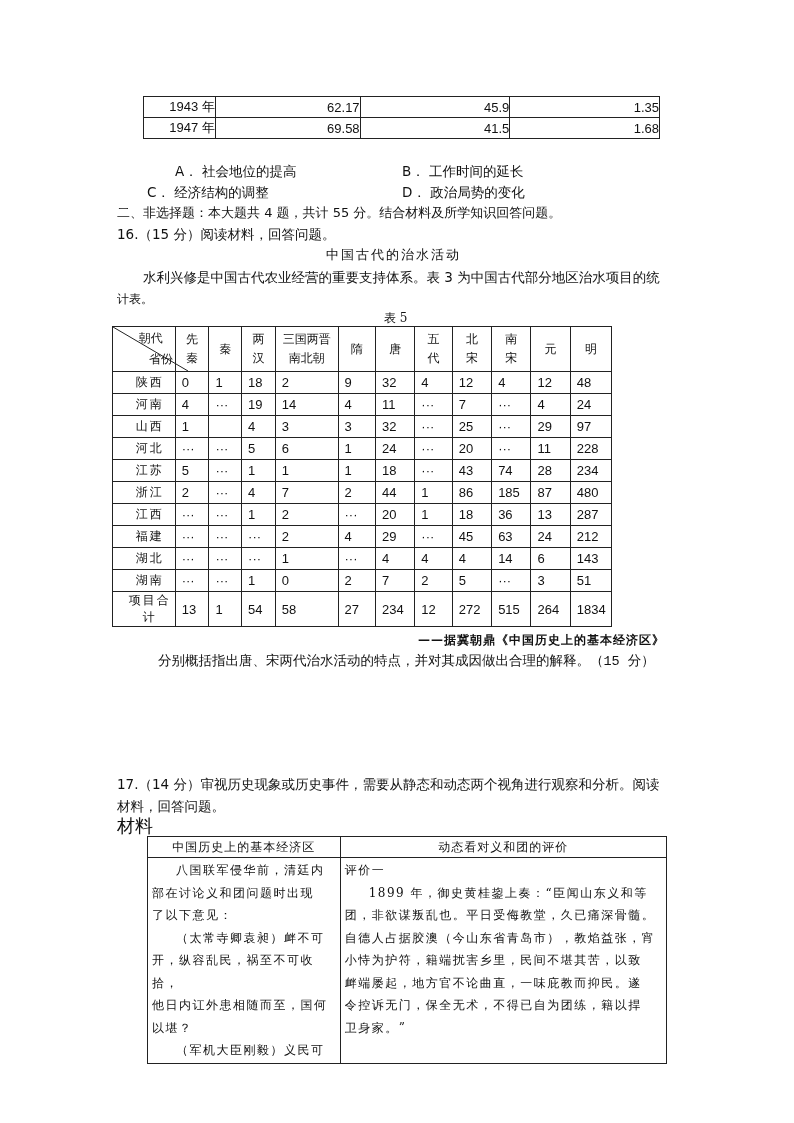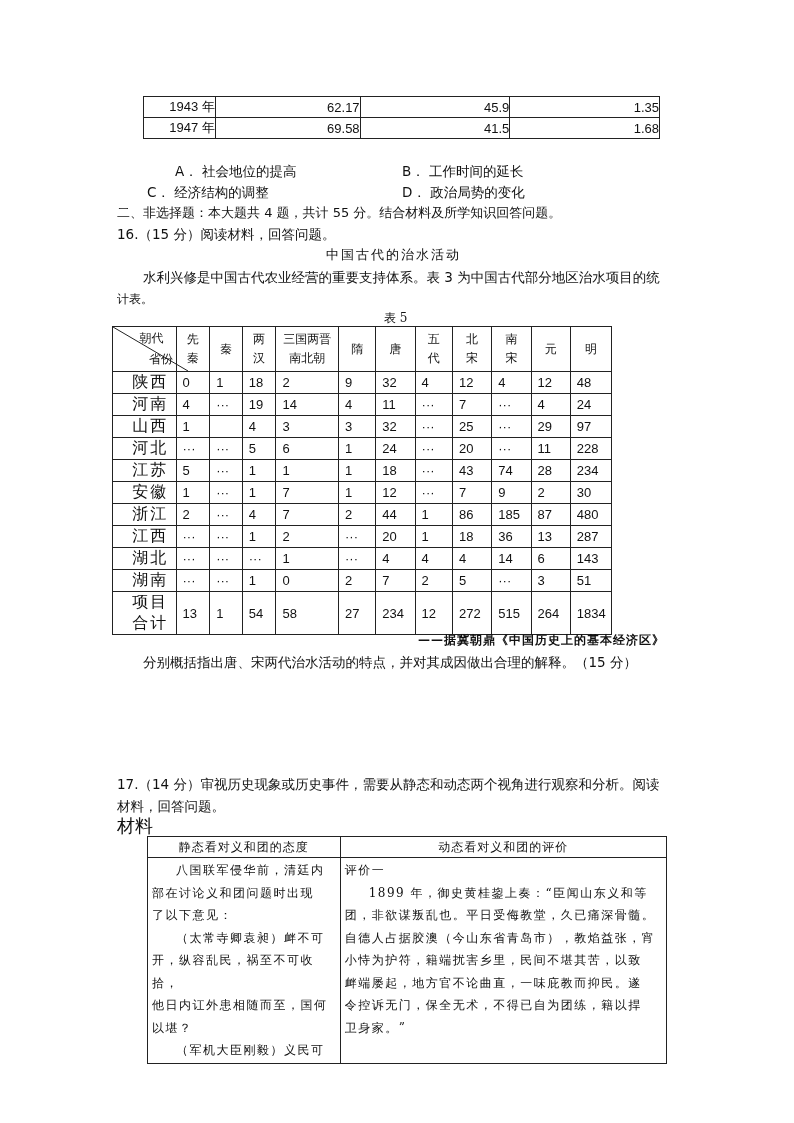--- a/index.html
+++ b/index.html
@@ -13,21 +13,21 @@
   td, th { border:1px solid #222; padding:0; font-weight:normal; }
 
   
   #top-table { left:143px; top:96px; width:517px; }
   #top-table td { height:20px; font-size:13px; text-align:right; font-family:"Liberation Sans",sans-serif; }
 
   
   #main-table { left:112px; top:326px; width:500px; font-size:12.5px; }
   #main-table th { height:44px; font-size:12px; line-height:19px; text-align:center; font-family:"DejaVu Serif","Liberation Serif",serif; }
   #main-table td { height:21px; font-family:"Liberation Sans",sans-serif; font-size:13px; text-align:left; padding-left:6px; }
-  #main-table td.prov { text-align:center; padding-left:12px; font-family:"DejaVu Serif","Liberation Serif",serif; font-size:16px; letter-spacing:2px; }
+  #main-table td.prov { text-align:center; padding-left:12px; font-family:"DejaVu Serif","Liberation Serif",serif; font-size:12px; letter-spacing:2px; }
   .diag { position:relative; height:44px; }
   .diag svg { position:absolute; left:0; top:0; }
   .diag .dyn { position:absolute; right:12px; top:2px; }
   .diag .prov-l { position:absolute; left:4px; bottom:2px;margin-left:32px; }
 
   
   #mat-table { left:147px; top:836px; width:520px; font-family:"DejaVu Serif","Liberation Serif",serif; font-size:12px; }
   #mat-table th { height:20px; text-align:center; font-size:12px; letter-spacing:1px; }
   #mat-table td { vertical-align:top; line-height:22.5px; padding:1px 4px; letter-spacing:1.5px; }
   .indent { text-indent:2em; }
@@ -175,34 +175,20 @@
         <td>1</td>
         <td>1</td>
         <td>18</td>
         <td>···</td>
         <td>43</td>
         <td>74</td>
         <td>28</td>
         <td>234</td>
       </tr>
       <tr>
-        <td class="prov">安徽</td>
-        <td>1</td>
-        <td>···</td>
-        <td>1</td>
-        <td>7</td>
-        <td>1</td>
-        <td>12</td>
-        <td>···</td>
-        <td>7</td>
-        <td>9</td>
-        <td>2</td>
-        <td>30</td>
-      </tr>
-      <tr>
         <td class="prov">浙江</td>
         <td>2</td>
         <td>···</td>
         <td>4</td>
         <td>7</td>
         <td>2</td>
         <td>44</td>
         <td>1</td>
         <td>86</td>
         <td>185</td>
@@ -215,20 +201,34 @@
         <td>···</td>
         <td>1</td>
         <td>2</td>
         <td>···</td>
         <td>20</td>
         <td>1</td>
         <td>18</td>
         <td>36</td>
         <td>13</td>
         <td>287</td>
+      </tr>
+      <tr>
+        <td class="prov">福建</td>
+        <td>···</td>
+        <td>···</td>
+        <td>···</td>
+        <td>2</td>
+        <td>4</td>
+        <td>29</td>
+        <td>···</td>
+        <td>45</td>
+        <td>63</td>
+        <td>24</td>
+        <td>212</td>
       </tr>
       <tr>
         <td class="prov">湖北</td>
         <td>···</td>
         <td>···</td>
         <td>···</td>
         <td>1</td>
         <td>···</td>
         <td>4</td>
         <td>4</td>
@@ -262,34 +262,34 @@
         <td>12</td>
         <td>272</td>
         <td>515</td>
         <td>264</td>
         <td>1834</td>
       </tr>
     </tbody>
 </table>
 
 <div class="abs txt serif" style="left:418px;top:630px;font-size:12px;letter-spacing:1px;font-weight:bold;">——据冀朝鼎《中国历史上的基本经济区》</div>
-<div class="abs txt" style="left:143px;top:652px;">分别概括指出唐、宋两代治水活动的特点，并对其成因做出合理的解释。（15 分）</div>
+<div class="abs txt" style="left:158px;top:652px;font-family:Liberation Mono, monospace;">分别概括指出唐、宋两代治水活动的特点，并对其成因做出合理的解释。（15 分）</div>
 
 <div class="abs txt" style="left:117px;top:774px;">17.（14 分）审视历史现象或历史事件，需要从静态和动态两个视角进行观察和分析。阅读</div>
 <div class="abs txt" style="left:117px;top:796px;">材料，回答问题。</div>
 <div class="abs txt bold" style="left:117px;top:816px;font-size:18px;">材料</div>
 
 <table id="mat-table" class="abs">
   <colgroup>
       <col style="width:193px">
       <col style="width:327px">
     </colgroup>
   <thead>
     <tr>
-      <th>静态看对义和团的态度</th>
+      <th>中国历史上的基本经济区</th>
       <th>动态看对义和团的评价</th>
     </tr>
   </thead>
   <tbody>
     <tr>
       <td>
         <div class="indent">八国联军侵华前，清廷内</div>
         <div>部在讨论义和团问题时出现</div>
         <div>了以下意见：</div>
         <div class="indent">（太常寺卿袁昶）衅不可</div>

